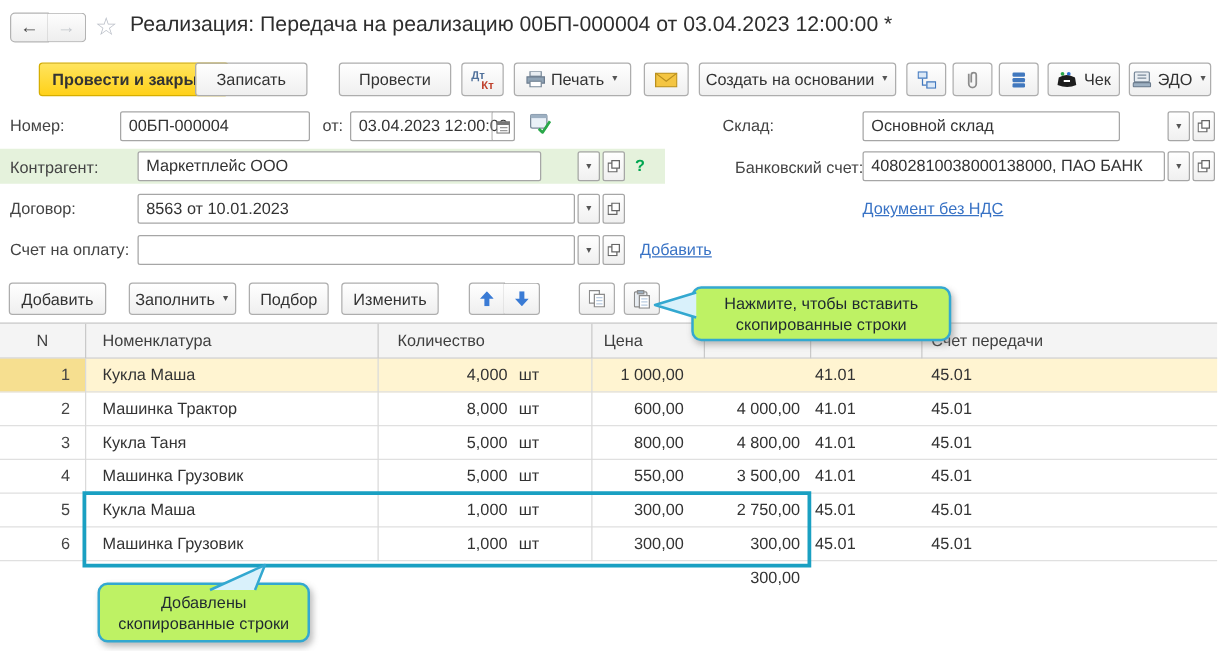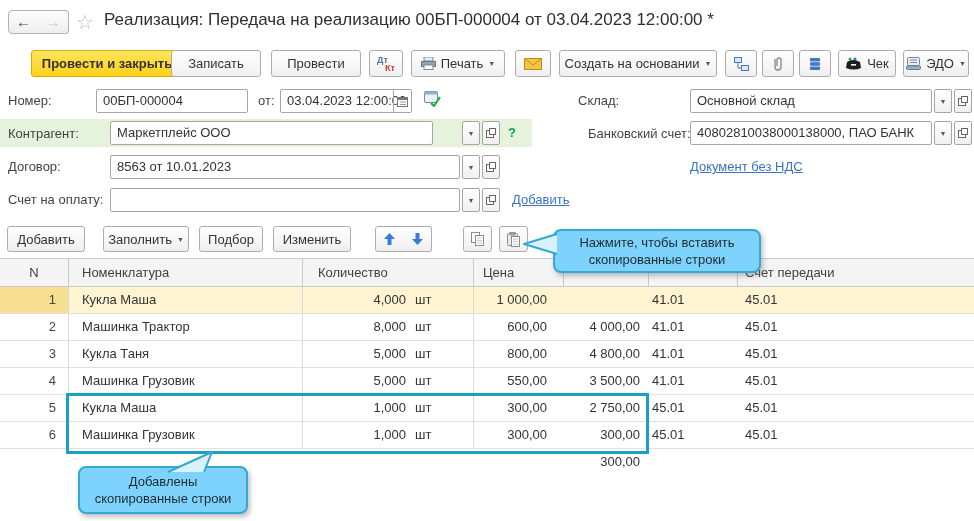--- a/index.html
+++ b/index.html
@@ -51,21 +51,21 @@
   .c-price{left:473px;width:90px;text-align:right;padding-right:16px;}
   .c-sum{left:563px;width:85px;text-align:right;padding-right:8px;margin-top:27px;}
   .c-acct{left:648px;width:89px;padding-left:4px;}
   .c-transfer{left:737px;width:237px;padding-left:8px;}
   .row-sel{background:#fff4d1;}
   .row-sel .c-n{background:#f6df90;}
   .bodyline{position:absolute;width:1px;background:#dadada;z-index:2;}
   .tealbox{position:absolute;border:3px solid #1aa0c2;box-sizing:border-box;z-index:5;}
 
   
-  .callout{position:absolute;background:#7dd3fc;border:2px solid #33a8d0;border-radius:8px;
+  .callout{position:absolute;background:#bef264;border:2px solid #33a8d0;border-radius:8px;
            box-shadow:2px 3px 5px rgba(110,110,110,.45);z-index:20;display:flex;flex-direction:column;
            align-items:center;justify-content:center;text-align:left;line-height:17px;color:#1f2a30;}
   .tail{position:absolute;z-index:21;}
 
   svg{display:block;}
 </style>
 </head>
 <body>
 
 <div class="app">
@@ -75,21 +75,21 @@
   </div>
   <div class="navbtn last disabled" style="left:38px;top:10px;">
     <span>→</span>
   </div>
   <div class="star" style="left:76px;top:12px;">☆</div>
   <div class="title" style="left:104px;top:10px;">Реализация: Передача на реализацию 00БП-000004 от 03.04.2023 12:00:00 *</div>
 
   <div class="btn btn-yellow" style="left:8px;top:50px;width:152px;margin-left:23px;">
     <span>Провести и закрыть</span>
   </div>
-  <div class="btn" style="left:171px;top:50px;width:90px;">
+  <div class="btn" style="left:156px;top:50px;width:90px;">
     <span>Записать</span>
   </div>
   <div class="btn" style="left:271px;top:50px;width:90px;">
     <span>Провести</span>
   </div>
   <div class="btn" style="left:369px;top:50px;width:34px;padding:0;">
     <span class="dtkt">
       <span class="dt">Дт</span>
         <span class="kt">Кт</span>
     </span>
@@ -181,21 +181,21 @@
     </span>
   </div>
   <div class="abs" style="left:424px;top:91px;">
     <svg width="17" height="16">
         <rect x="0.5" y="0.5" width="13" height="11" rx="1.5" fill="#eaf1f8" stroke="#7a8a9a"></rect>
         <rect x="0.5" y="0.5" width="13" height="3" fill="#9db0c2"></rect>
         <path d="M7,12 L10,15 L16,6" fill="none" stroke="#2aa84a" stroke-width="2.2"></path>
       </svg>
   </div>
   <div class="lbl" style="left:578px;top:93px;">Склад:</div>
-  <div class="fld" style="left:690px;top:89px;width:242px;">Основной склад</div>
+  <div class="fld" style="left:690px;top:89px;width:206px;">Основной склад</div>
   <div class="sq" style="left:934px;top:89px;">
       <span class="caret">▼</span>
     </div>
   <div class="sq" style="left:954px;top:89px;">
     <svg width="10" height="10">
         <rect x="0.5" y="2.5" width="7" height="7" fill="#fff" stroke="#666"></rect>
         <rect x="3.5" y="0.5" width="6" height="6" fill="#fff" stroke="#666"></rect>
       </svg>
   </div>
 

